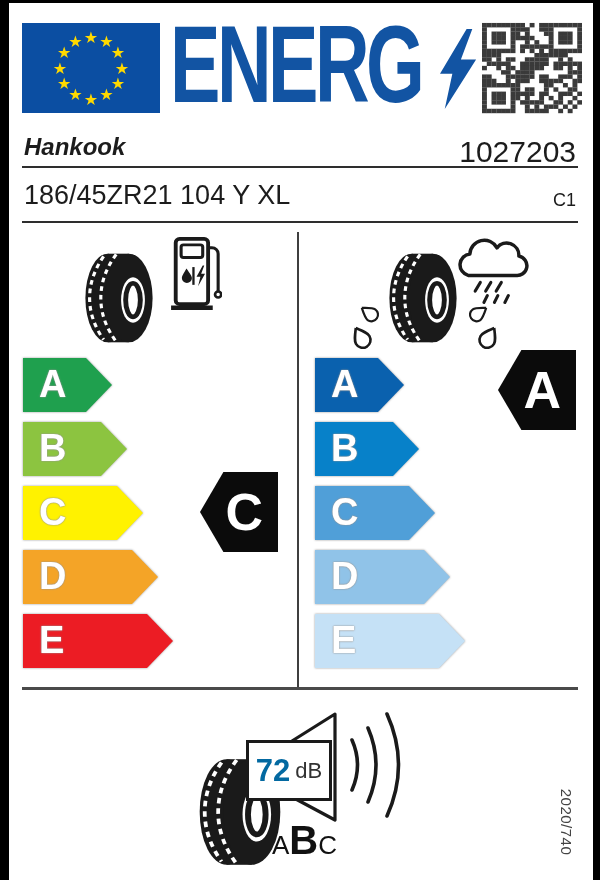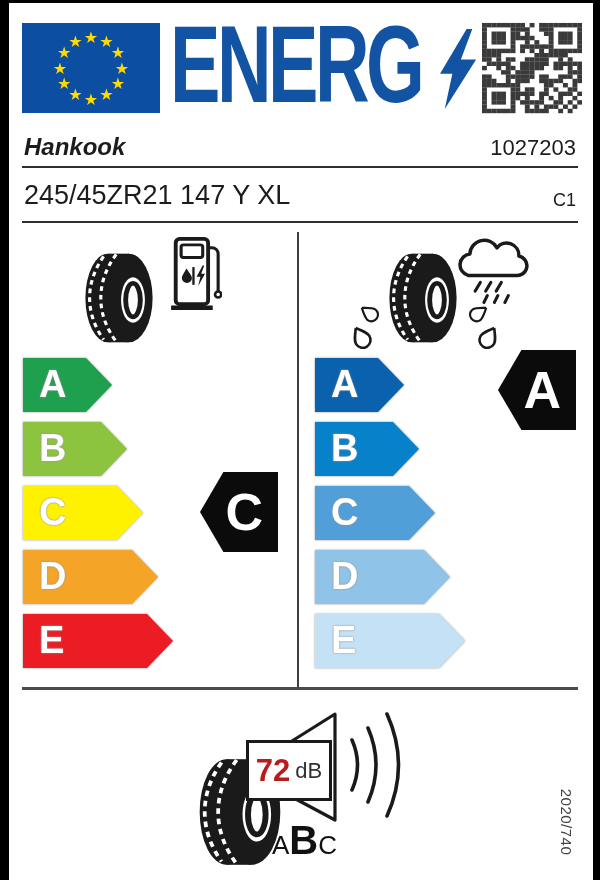--- a/index.html
+++ b/index.html
@@ -16,21 +16,21 @@
   .flag{position:absolute;left:22px;top:23px;width:138px;height:90px;}
   .energ{
     position:absolute;left:170px;top:20px;height:88px;line-height:88px;
     font-size:108px;font-weight:bold;color:#1254a3;letter-spacing:-5px;
     transform:scale(0.70,1.02);transform-origin:left center;white-space:nowrap;
   }
   .bolt{position:absolute;left:440px;top:28px;width:38px;height:82px;}
   .qr{position:absolute;left:482px;top:22px;width:100px;height:92px;}
 
   .brand{position:absolute;left:24px;top:133px;font-size:24px;font-weight:bold;font-style:italic;}
-  .article{position:absolute;right:24px;top:135px;font-size:22px;}
+  .article{position:absolute;right:24px;top:135px;font-size:30px;}
   .rule{position:absolute;left:22px;width:556px;background:#2e2e2e;}
   .rule1{top:166px;height:2px;}
   .rule2{top:221px;height:2px;}
   .rule3{top:687px;height:3px;background:#4a4a4a;}
   .dimensions{position:absolute;left:24px;top:180px;font-size:27px;}
   .tclass{position:absolute;right:24px;top:190px;font-size:18px;}
 
   .vdivider{position:absolute;left:297px;top:232px;width:2px;height:456px;background:#3f3f3f;}
 
   
@@ -52,21 +52,21 @@
     clip-path:polygon(30% 0,100% 0,100% 100%,30% 100%,0 50%);
     display:flex;align-items:center;justify-content:flex-end;
   }
   .pentagon span{color:#fff;font-size:52px;font-weight:bold;padding-right:15px;}
 
   
   .db-box{
     position:absolute;left:246px;top:740px;width:80px;height:55px;background:#fff;
     border:3px solid #1a1a1a;display:flex;align-items:center;justify-content:center;
   }
-  .db-box .val{font-size:31px;font-weight:bold;color:#b91c1c;}
+  .db-box .val{font-size:31px;font-weight:bold;color:#0369a1;}
   .db-box .unit{font-size:22px;color:#333;margin-left:5px;}
   .noise-classes{
     position:absolute;left:272px;top:818px;display:flex;align-items:baseline;color:#111;
   }
   .noise-classes .nc{font-size:26px;}
   .noise-classes .nc.sel{font-size:40px;font-weight:bold;}
 
   .regulation{
     position:absolute;left:566px;top:822px;transform:translate(-50%,-50%) rotate(90deg);
     font-size:15px;color:#444;letter-spacing:0.5px;white-space:nowrap;
@@ -367,21 +367,21 @@
       <rect x="52.904761904761905" y="86.66666666666666" width="4.95952380952381" height="4.483333333333333" fill="#3a3a3a"></rect>
       <rect x="57.71428571428571" y="86.66666666666666" width="4.95952380952381" height="4.483333333333333" fill="#3a3a3a"></rect>
       <rect x="62.52380952380952" y="86.66666666666666" width="4.95952380952381" height="4.483333333333333" fill="#3a3a3a"></rect>
       <rect x="76.95238095238095" y="86.66666666666666" width="4.95952380952381" height="4.483333333333333" fill="#3a3a3a"></rect>
       <rect x="86.57142857142857" y="86.66666666666666" width="4.95952380952381" height="4.483333333333333" fill="#3a3a3a"></rect>
     </svg>
 
   <div class="brand">Hankook</div>
   <div class="article">1027203</div>
   <div class="rule rule1"></div>
-  <div class="dimensions">245/45ZR21 147 Y XL</div>
+  <div class="dimensions">186/45ZR21 104 Y XL</div>
   <div class="tclass">C1</div>
   <div class="rule rule2"></div>
 
   <div class="icon" style="left:84px;top:251px;width:70px;height:94px;" id="tire-fuel"><svg viewBox="0 0 100 140" preserveAspectRatio="none" width="100%" height="100%">
     <ellipse cx="34" cy="70" rx="32" ry="66" fill="#1a1a1a"></ellipse>
     <rect x="34" y="4" width="30" height="132" fill="#1a1a1a"></rect>
     <ellipse cx="64" cy="70" rx="34" ry="66" fill="#1a1a1a"></ellipse>
     <ellipse cx="70" cy="73" rx="17" ry="34" fill="#ffffff"></ellipse>
     <ellipse cx="70" cy="73" rx="10.5" ry="25" fill="#ffffff" stroke="#1a1a1a" stroke-width="7"></ellipse>
     <path d="M28,8 Q8,38 8,70 Q8,102 28,132" fill="none" stroke="#ffffff" stroke-width="4.5" stroke-dasharray="7,6"></path>

